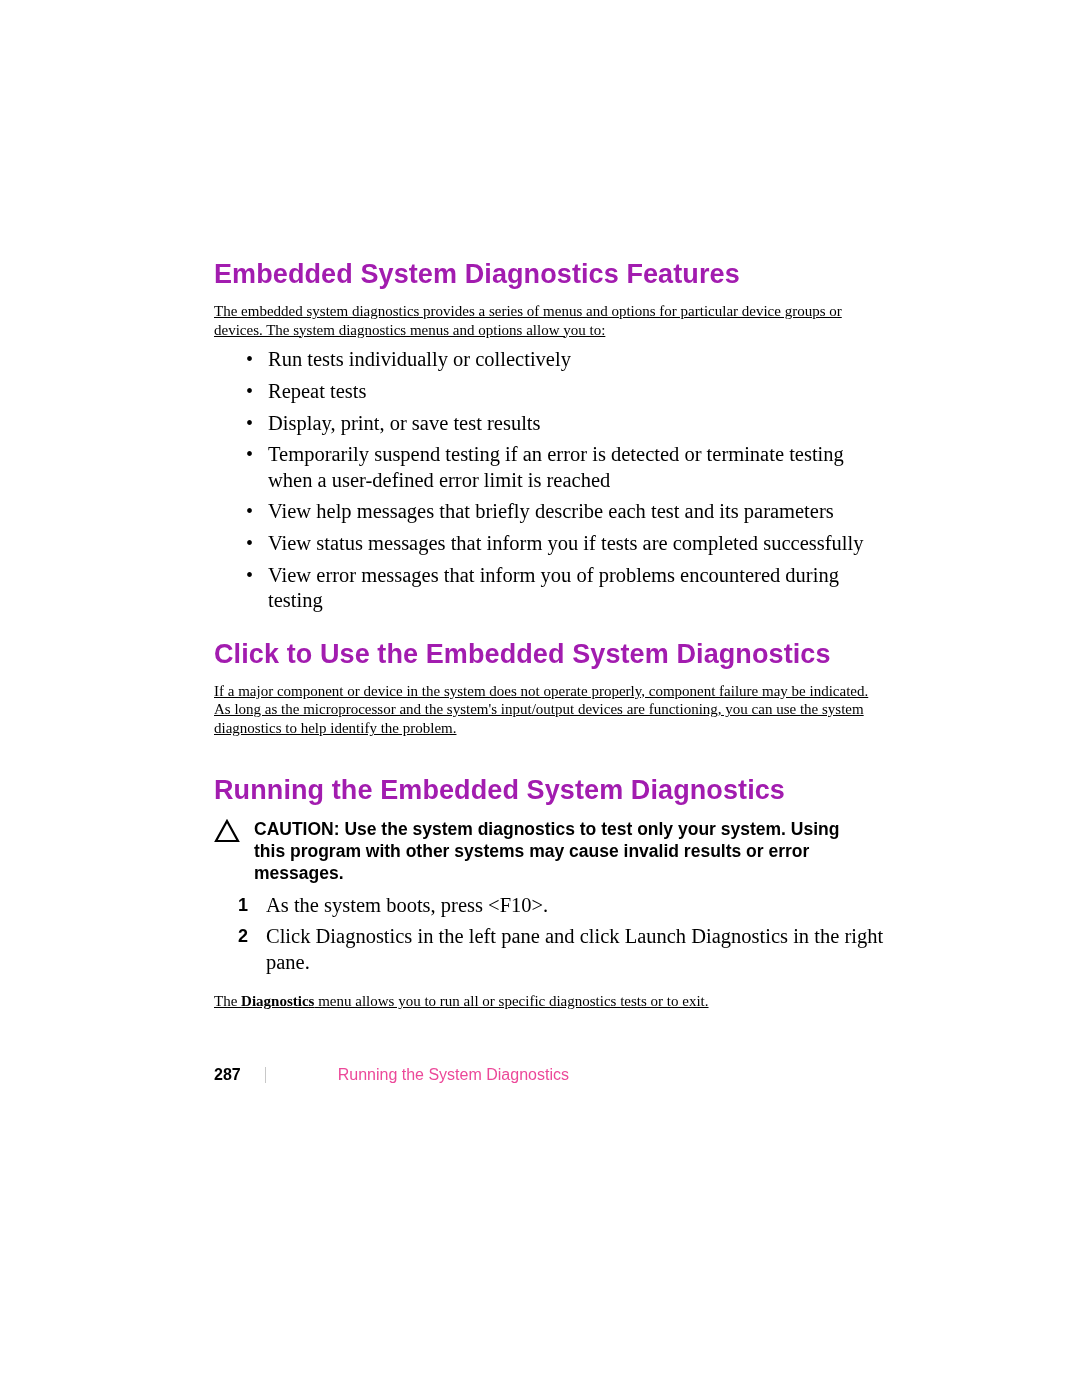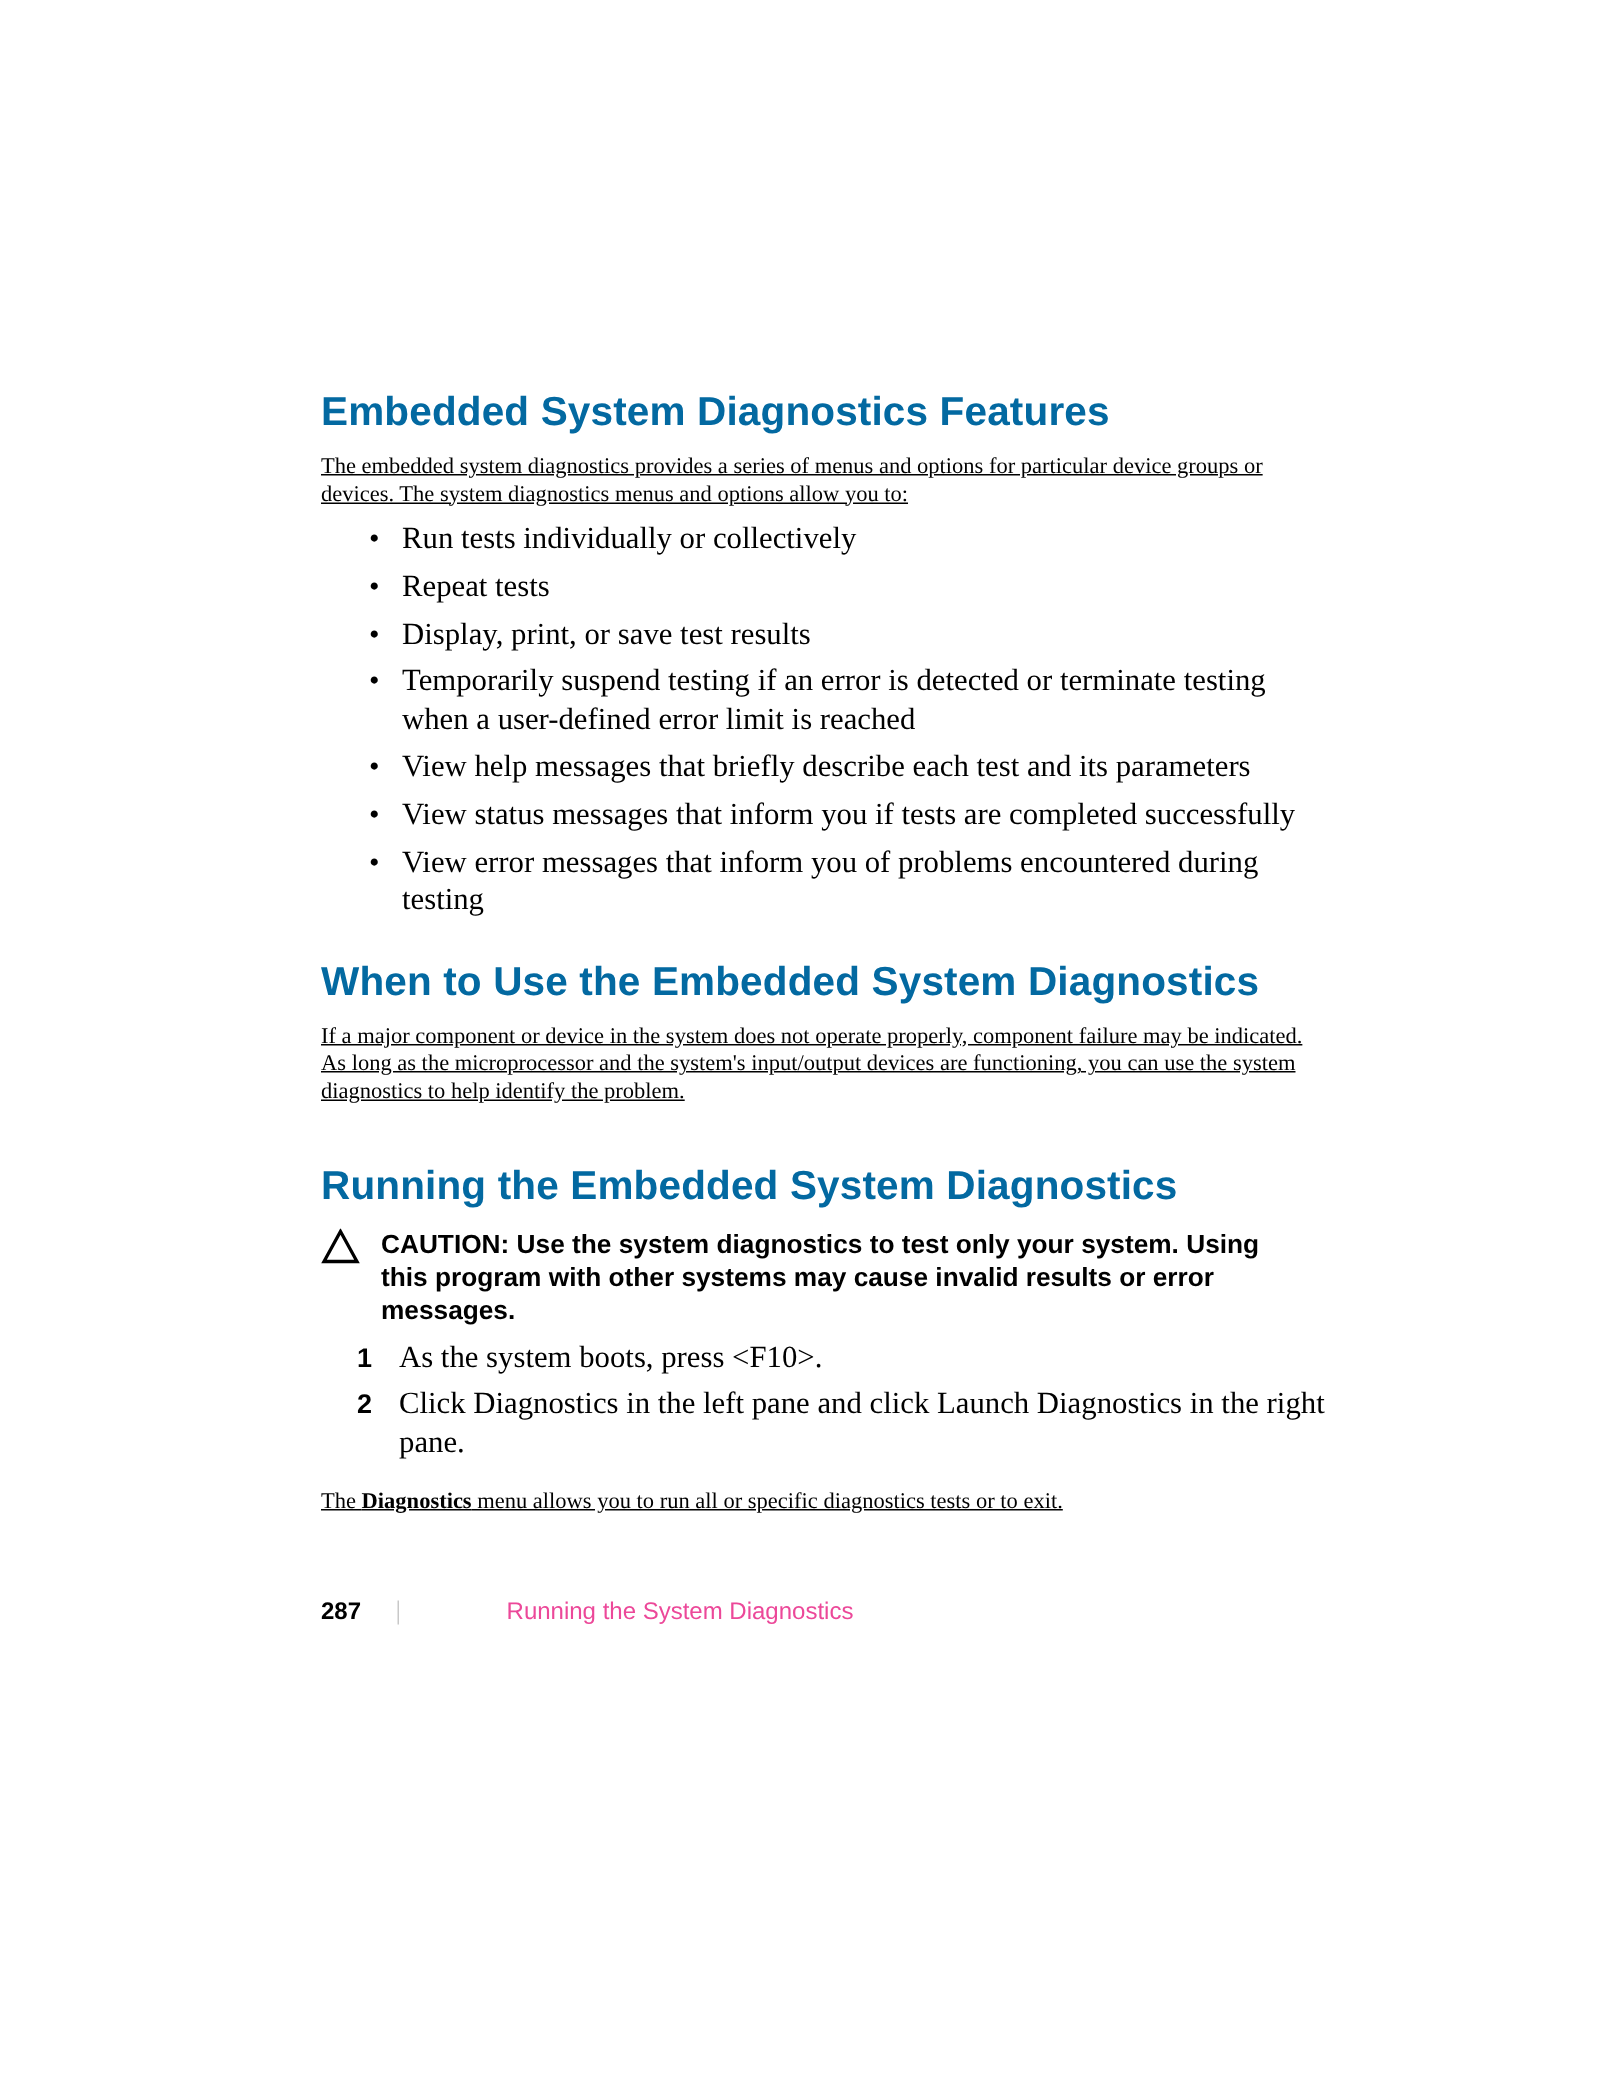--- a/index.html
+++ b/index.html
@@ -18,21 +18,21 @@
     padding: 258px 180px 0 214px;
     position: relative;
   }
   h2.section {
     font-family: Arial, Helvetica, sans-serif;
     font-weight: 700;
     font-size: 27px;
     margin: 0 0 10px 0;
     line-height: 1.25;
     letter-spacing: 0.1px;
-    color: #0369a1;
+    color: #a21caf;
   }
   p.body {
     font-size: 15px;
     line-height: 1.25;
     margin: 0 0 8px 0;
     max-width: 660px;
     text-decoration: underline;
   }
   ul.bullets {
     list-style: none;
@@ -139,21 +139,21 @@
   <ul class="bullets">
     <li>Run tests individually or collectively</li>
     <li>Repeat tests</li>
     <li>Display, print, or save test results</li>
     <li>Temporarily suspend testing if an error is detected or terminate testing when a user-defined error limit is reached</li>
     <li>View help messages that briefly describe each test and its parameters</li>
     <li>View status messages that inform you if tests are completed successfully</li>
     <li>View error messages that inform you of problems encountered during testing</li>
   </ul>
 
-  <h2 class="section">When to Use the Embedded System Diagnostics</h2>
+  <h2 class="section">Click to Use the Embedded System Diagnostics</h2>
   <p class="body">If a major component or device in the system does not operate properly, component failure may be indicated. As long as the microprocessor and the system's input/output devices are functioning, you can use the system diagnostics to help identify the problem.</p>
 
   <div class="gap2"></div>
 
   <h2 class="section">Running the Embedded System Diagnostics</h2>
 
   <div class="caution-row">
     <span class="caution-icon">
       <svg width="26" height="24" viewBox="0 0 26 24">
         <path d="M13 2 L24 22 L2 22 Z" fill="none" stroke="#000" stroke-width="2.2" stroke-linejoin="miter"></path>

